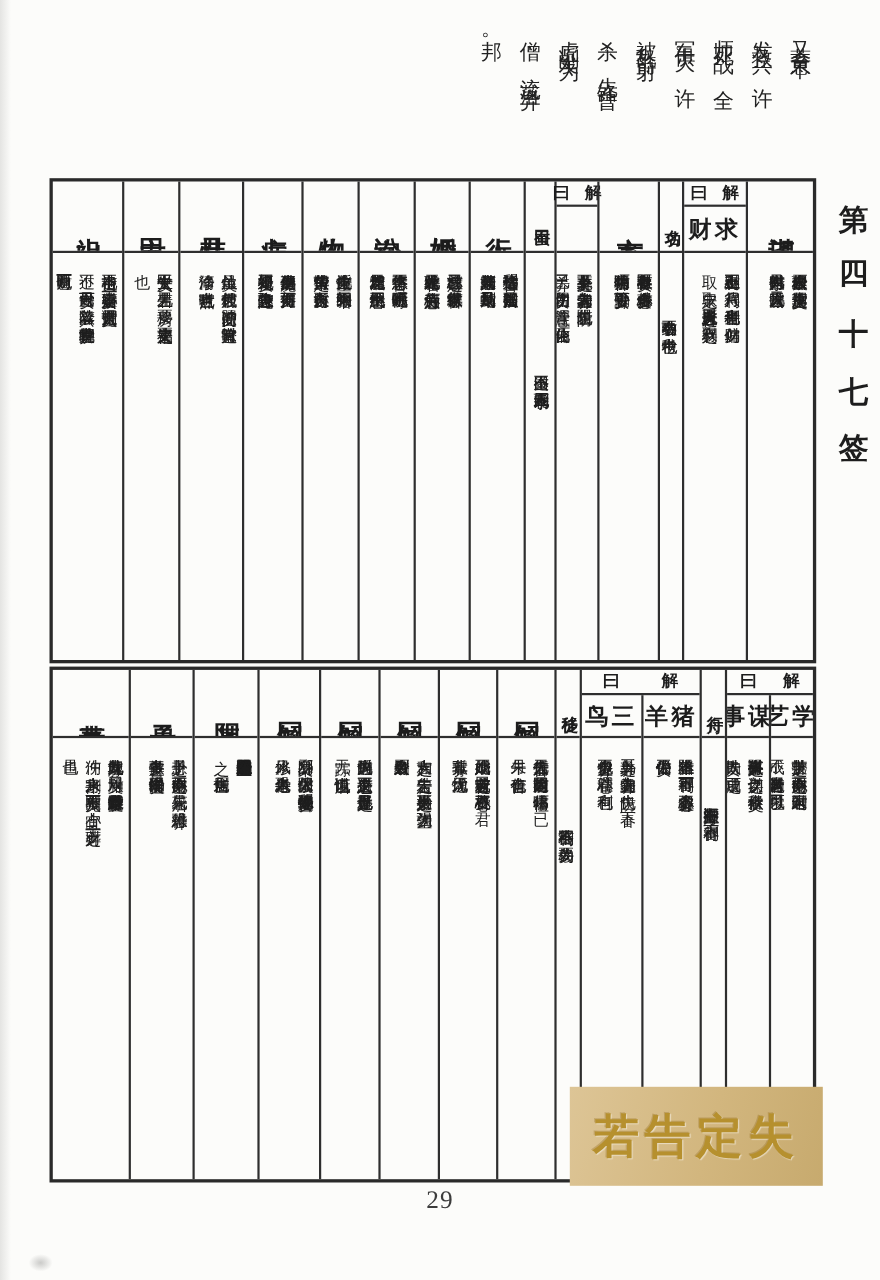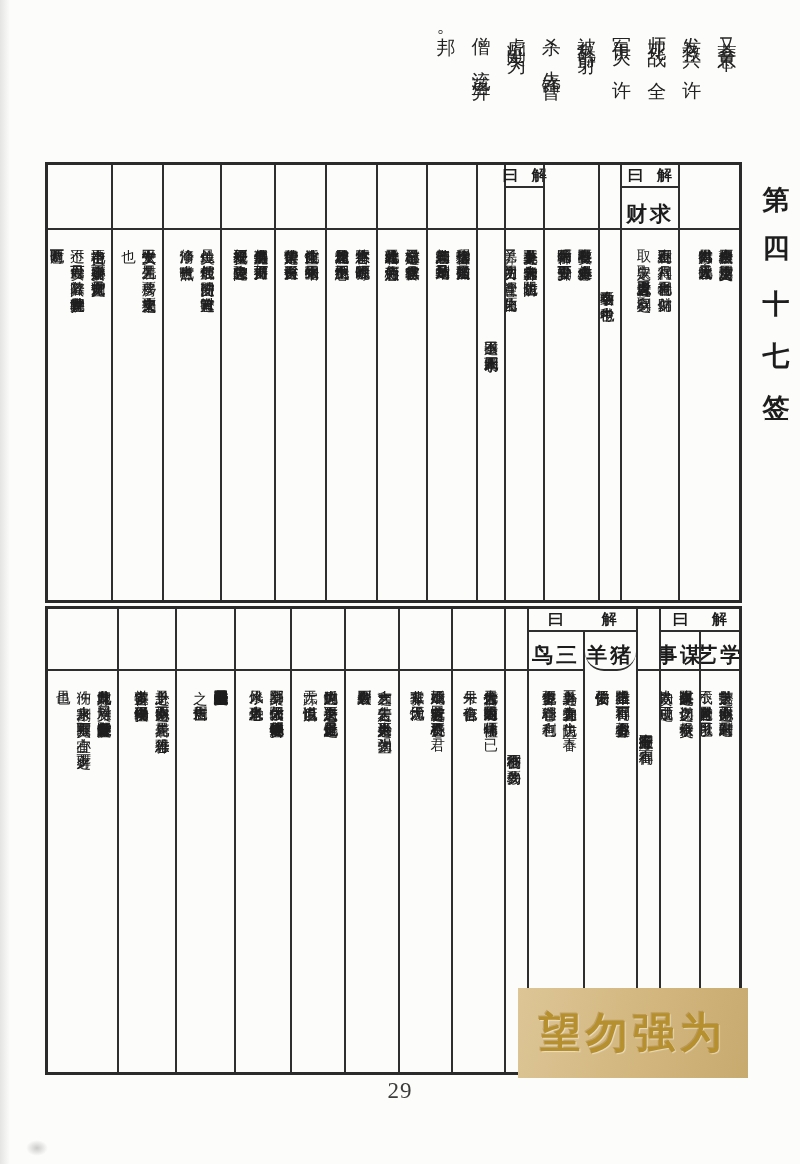--- a/index.html
+++ b/index.html
@@ -40,21 +40,21 @@
   .cols-row{display:flex;flex:1;min-height:0;}
   .col{display:flex;flex-direction:column;min-width:0;}
   .cols-row .col + .col{border-left:2px solid #2e2e2e;}
   .strip{
     height:21px;flex:0 0 21px;border-bottom:2px solid #2e2e2e;
     display:flex;align-items:center;font-size:15px;font-weight:700;
   }
   .strip.compact{justify-content:center;gap:14px;}
   .strip.spread{justify-content:space-around;}
   .hdr{
-    flex:0 0 auto;display:flex;align-items:flex-end;justify-content:center;
+    flex:0 0 auto;display:flex;align-items:center;justify-content:center;
     border-bottom:2px solid #2e2e2e;font-weight:700;overflow:hidden;
   }
   .hdr .vtext{line-height:1.02;}
   .hdr-v{font-size:24px;}
   .hdr-n{font-size:15px;}
   .hdr-h{font-size:21px;letter-spacing:3px;white-space:nowrap;}
   .body{
     flex:1;min-height:0;overflow:hidden;
     writing-mode:vertical-rl;text-orientation:upright;
     padding:8px 3px 4px 2px;font-size:14.5px;line-height:1.42;color:#1e1e1e;
@@ -413,21 +413,21 @@
           <div class="col" style="flex: 57 1 0px;">
             <div class="hdr" style="height: 37px;">
               <span class="hdr-h">鸟三</span>
             </div>
             <div class="body">
               <p>卜养三鸟之卦 上春勿养为宜 防失也 下春</p>
               <p>但也不宜多养 精心管理 有利也</p>
             </div>
           </div>
           <div class="col" style="flex: 54 1 0px;">
-            <div class="hdr" style="height: 37px; border-radius: 19px;">
+            <div class="hdr" style="height: 37px;">
               <span class="hdr-h">羊猪</span>
             </div>
             <div class="body">
               <p>猪羊上春阻难 下春可得利 但不宜贪心多养</p>
               <p>伯公保佑平安</p>
             </div>
           </div>
         </div>
       </div>
       <div class="unit" style="flex: 22 1 0px;">
@@ -463,16 +463,16 @@
             </div>
             <div class="body">
               <p>卜学技艺之卦 似密云不雨之兆 君时运未到</p>
               <p>不成 若肖龙者时运合局 可以学习也</p>
             </div>
           </div>
         </div>
       </div>
     </div>
 
-  <div class="watermark">望勿强为</div>
+  <div class="watermark">若告定失</div>
   <div class="page-number">29</div>
   <div class="smudge"></div>
 </div>
 
 </body></html>

